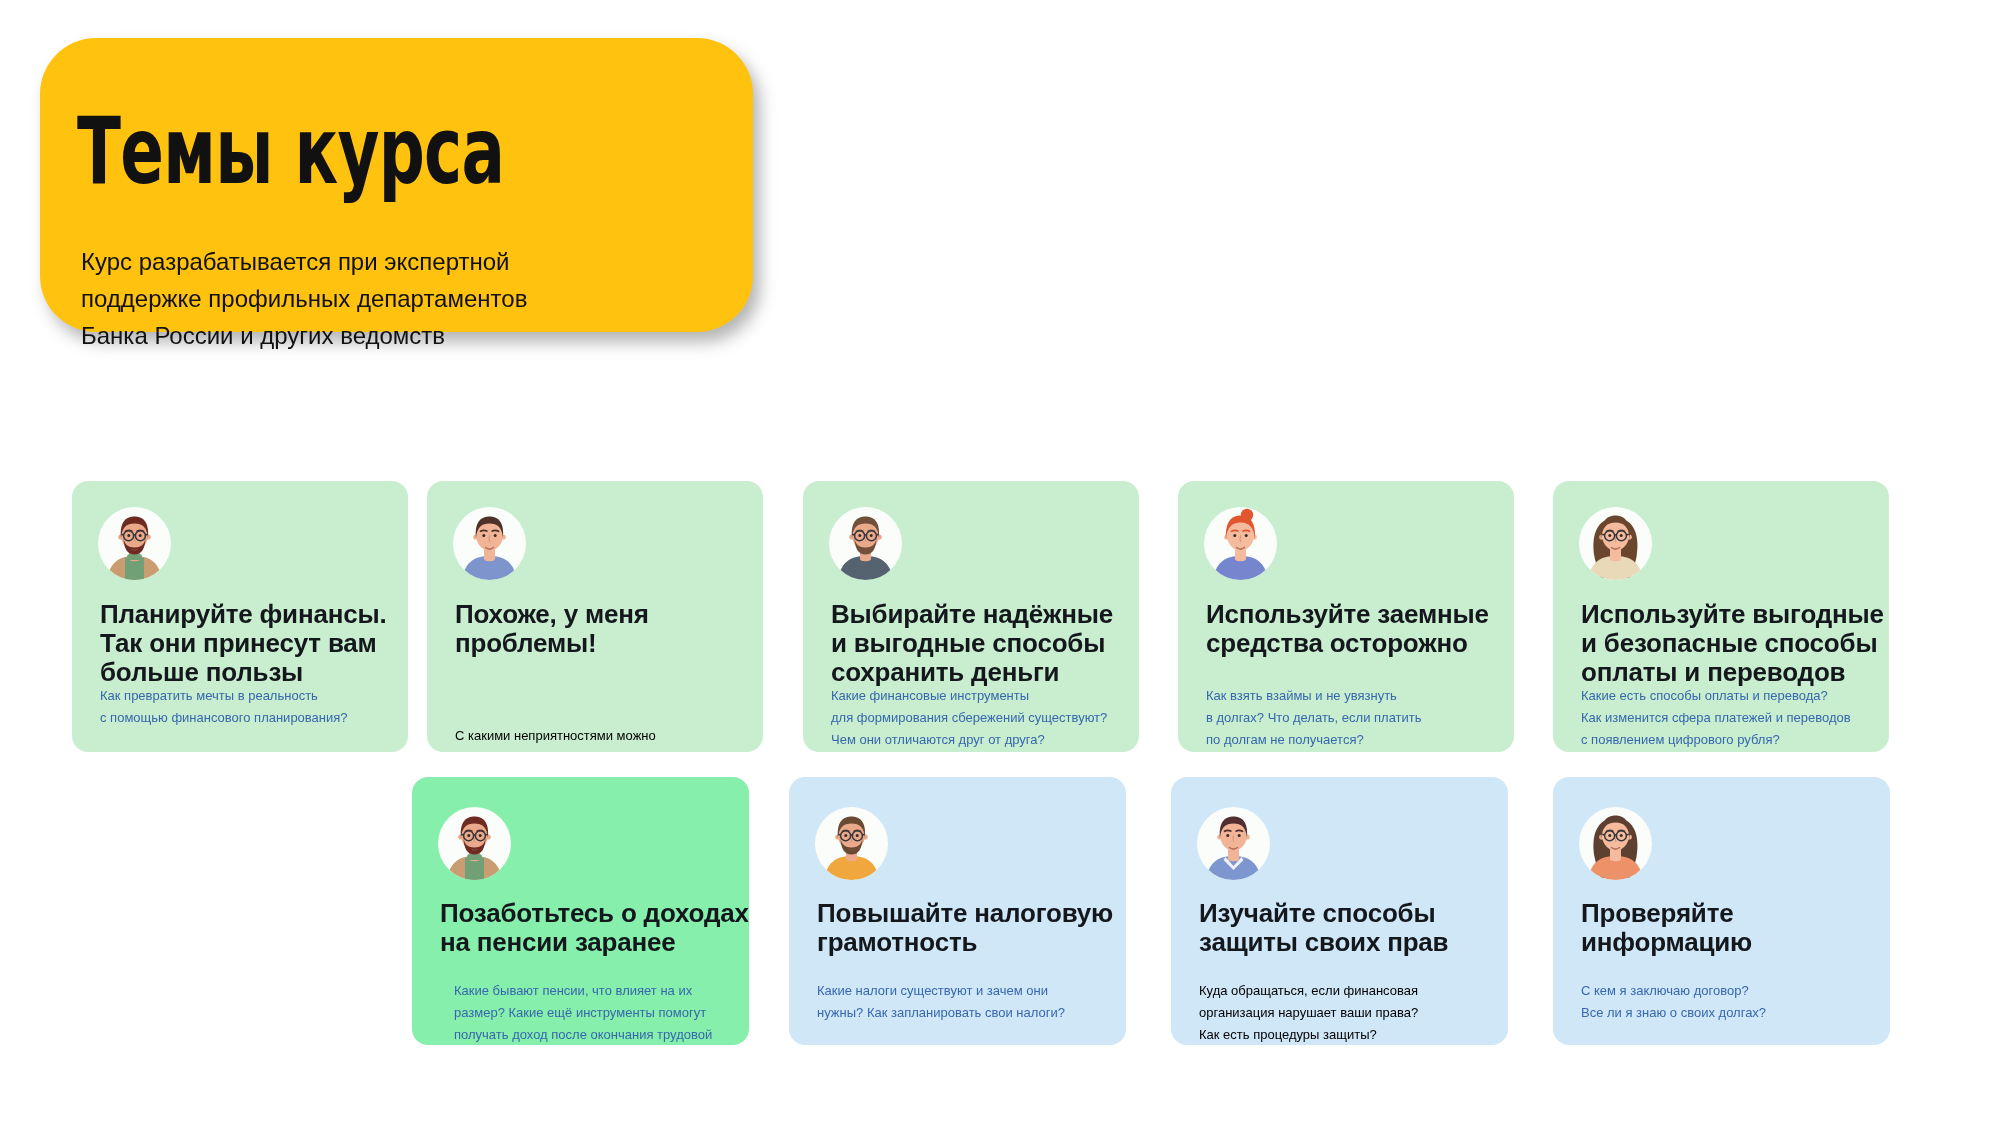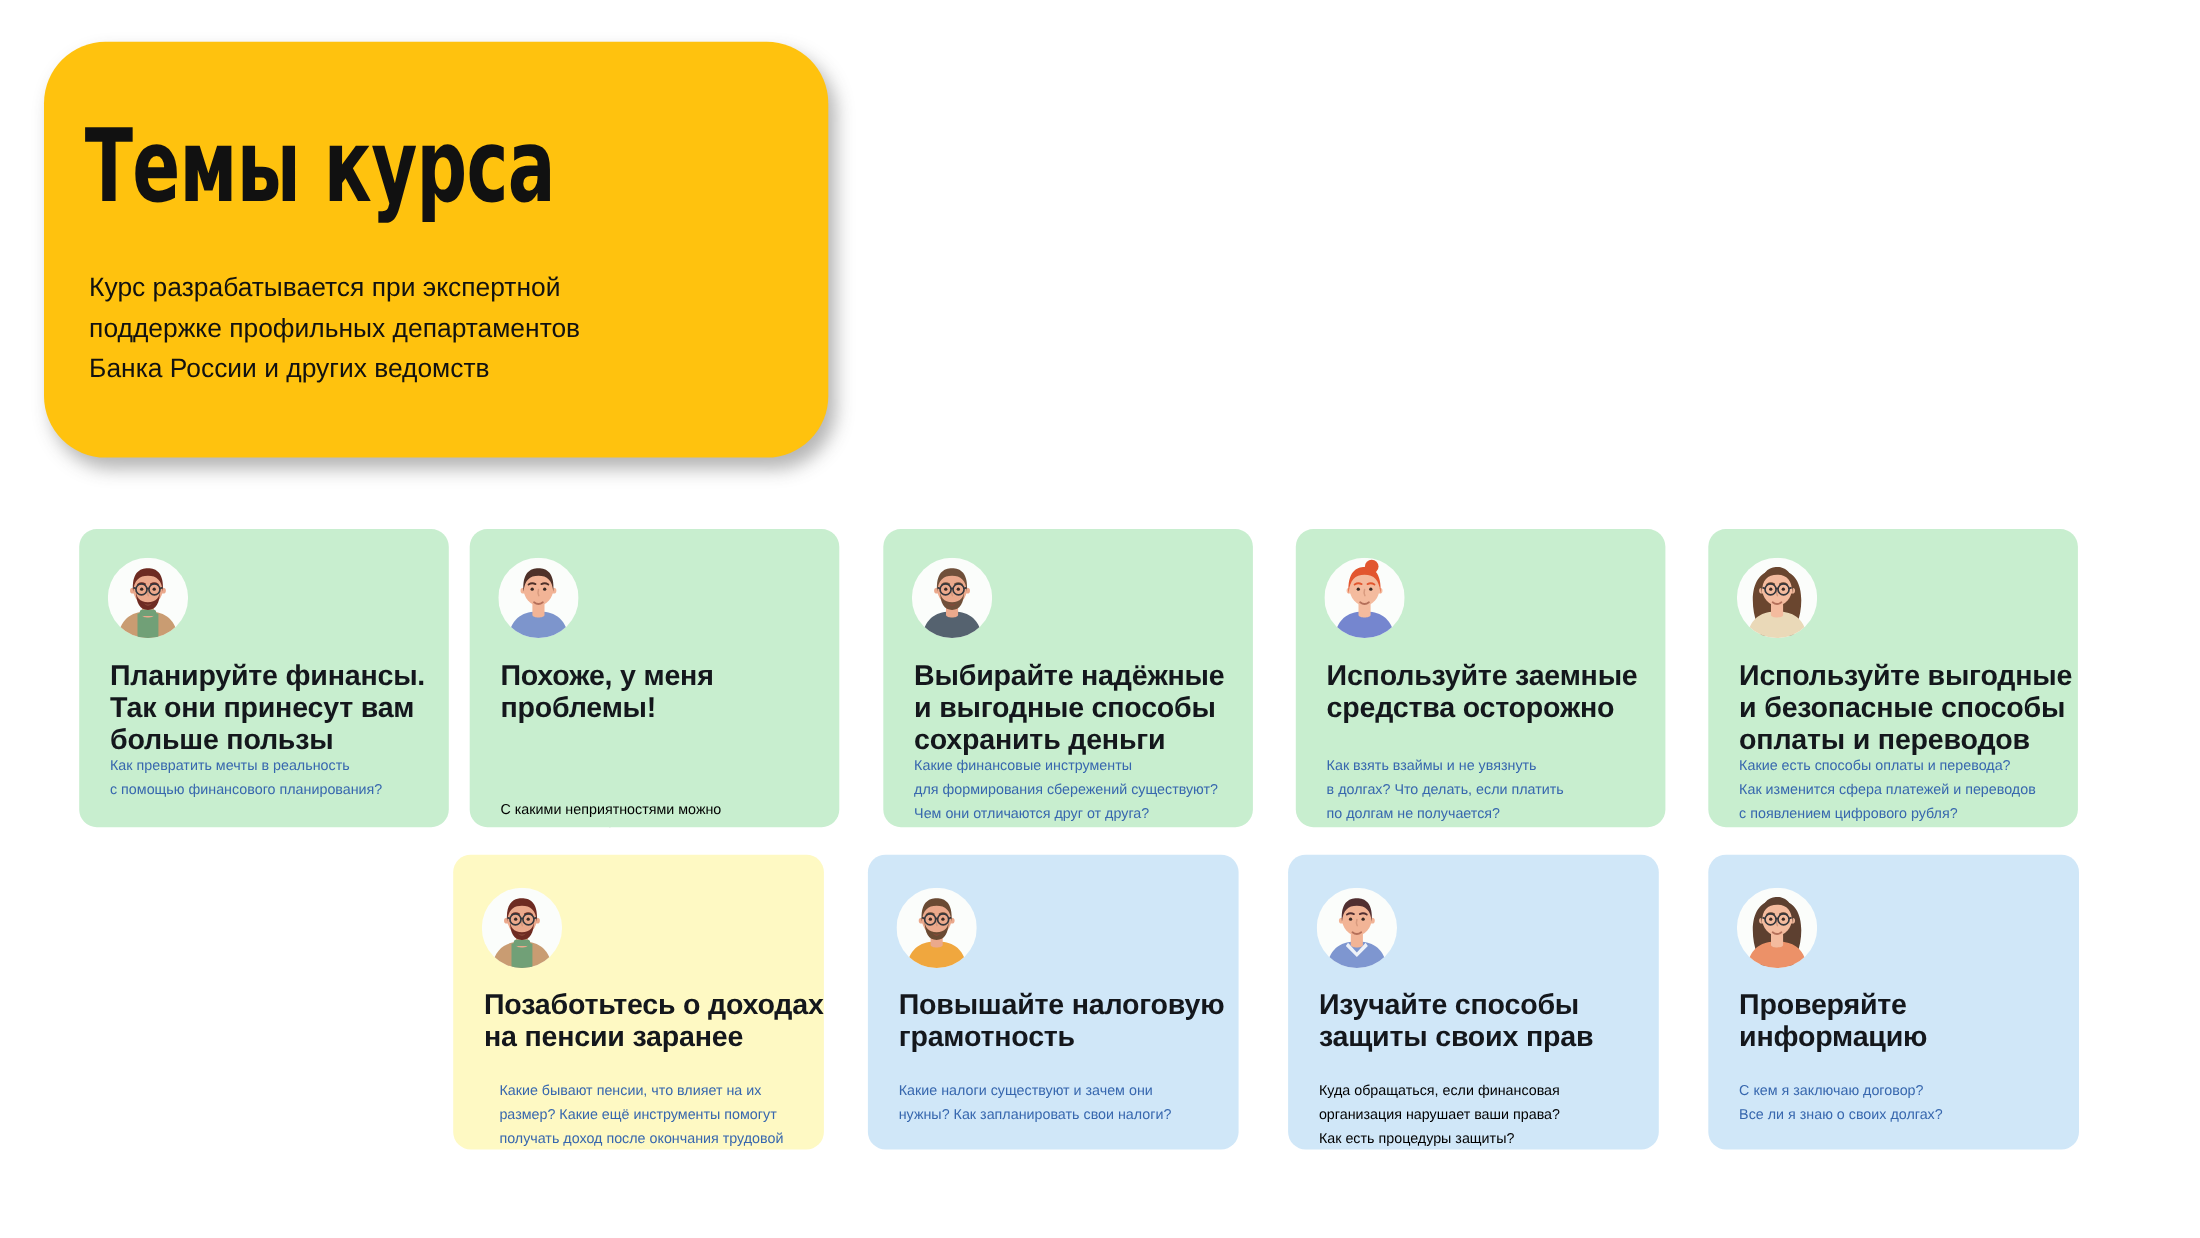--- a/index.html
+++ b/index.html
@@ -3,21 +3,21 @@
 <meta charset="utf-8">
 <style>
   html,body{margin:0;padding:0;}
   body{
     width:2000px;height:1125px;position:relative;overflow:hidden;
     background:#ffffff;
     font-family:"Liberation Sans",sans-serif;
   }
   
   .hero{
-    position:absolute;left:40px;top:38px;width:713px;height:378px;
+    position:absolute;left:40px;top:38px;width:713px;height:294px;
     border-radius:56px;
     box-shadow:7px 10px 16px rgba(60,60,60,.38);
   }
   .hero-title{
     position:absolute;left:37px;top:68px;margin:0;
     font-family:"DejaVu Sans",sans-serif;
     font-weight:800;font-size:92px;line-height:1;
     letter-spacing:-1px;white-space:nowrap;
     transform:scaleX(.70);transform-origin:0 50%;
   }
@@ -227,21 +227,21 @@
         </g>
   </svg></div>
   <h2 class="card-title" style="color: rgb(20, 23, 28);">Используйте выгодные
 и безопасные способы
 оплаты и переводов</h2>
   <p class="card-desc" style="color: rgb(55, 103, 174);">Какие есть способы оплаты и перевода?
 Как изменится сфера платежей и переводов
 с появлением цифрового рубля?</p>
 </div>
 
-<div class="card blue c6" style="background: #fef9c3;">
+<div class="card blue c6" style="background: #86efac;">
   <div class="avatar"><svg viewBox="0 0 73 73" width="73" height="73" role="img">
     <defs>
           <clipPath id="av5">
             <circle cx="36.5" cy="36.5" r="36.5"></circle>
           </clipPath>
         </defs>
     <circle cx="36.5" cy="36.5" r="36.5" fill="#fbfdfb"></circle>
     <g clip-path="url(#av5)">
           <path d="M9,73 C12,53 24,49 36.5,49 C49,49 61,53 64,73 Z" fill="#c99c72"></path>
           <path d="M27,51 C30,49.5 43,49.5 46,51 L46,73 L27,73 Z" fill="#71a077"></path>

